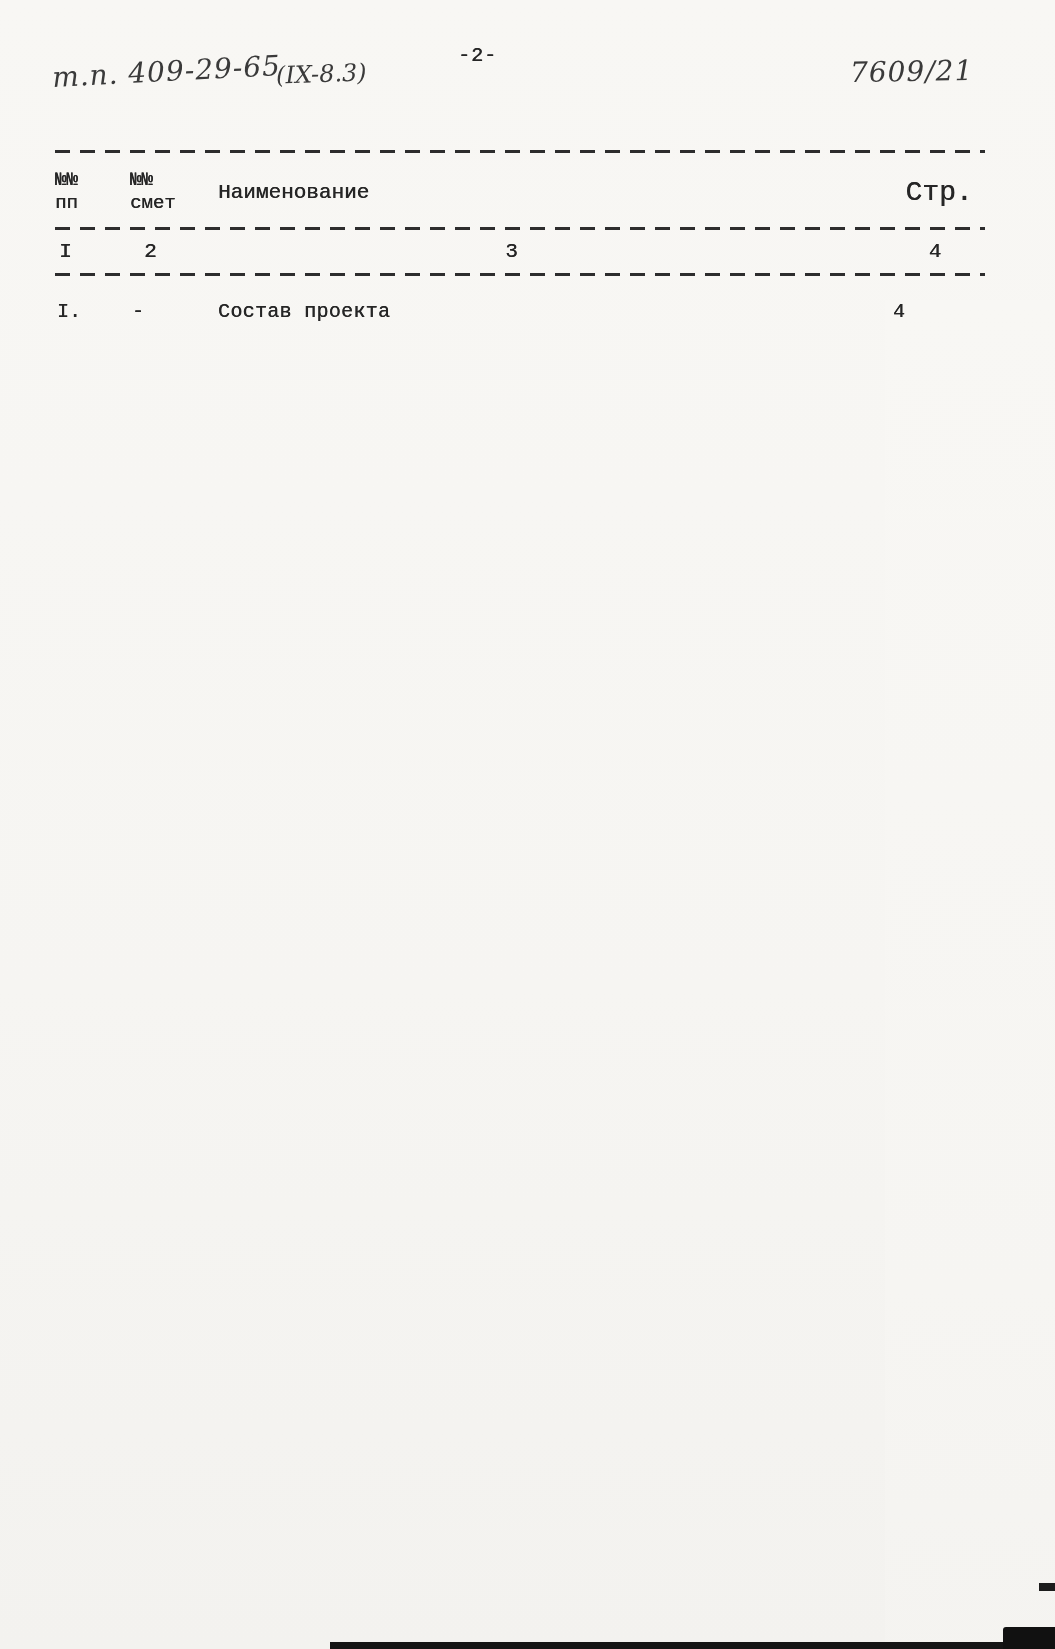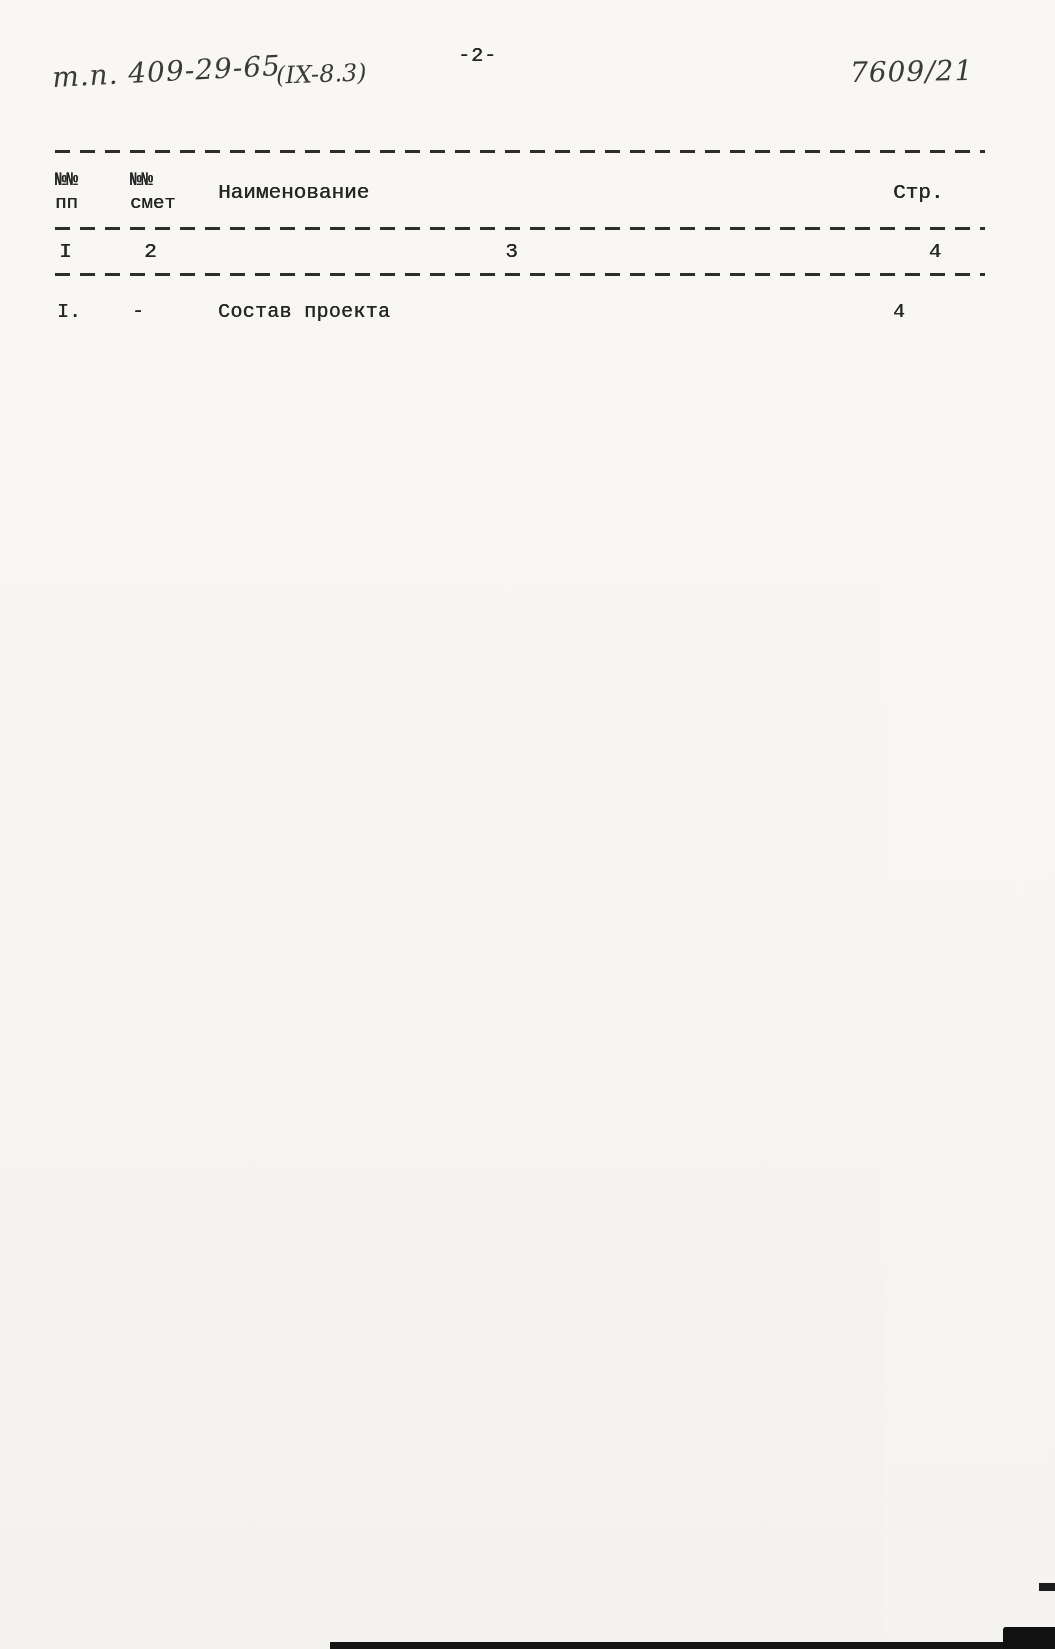--- a/index.html
+++ b/index.html
@@ -25,21 +25,21 @@
   
   .toc { margin:0 70px 0 55px; } 
   .dash {
     height:3px;
     background:repeating-linear-gradient(90deg,#2d2d2d 0 15px, transparent 15px 25px);
   }
   .grid { display:grid; grid-template-columns:75px 88px 1fr 100px; }
   .thead { padding:16px 0 12px; font-size:19px; line-height:23px; text-shadow:.4px 0 0 currentColor; }
   .thead .c1, .thead .c2 { white-space:pre-line; }
   .thead .c3 { text-align:left; padding-right:80px; font-size:21px; align-self:center; }
-  .thead .c4 { padding-left:8px; align-self:center; font-size:21px; }
+  .thead .c4 { padding-left:8px; align-self:center; font-size:28px;text-align:center; }
   .colnums { padding:10px 0; font-size:21px; text-shadow:.4px 0 0 currentColor; }
   .colnums .c1 { padding-left:4px; }
   .colnums .c2 { padding-left:14px; }
   .colnums .c3 { text-align:center; padding-right:80px; }
   .colnums .c4 { text-align:center; }
   .tbody { padding-top:24px; font-size:20px; line-height:24px; }
   .row { display:grid; grid-template-columns:75px 88px 1fr 100px; margin-bottom:23px; text-shadow:.35px 0 0 currentColor; }
   .cell.num   { padding-left:2px; }
   .cell.smeta { padding-left:2px; }
   .cell.name  { white-space:pre-line; letter-spacing:.3px; }

